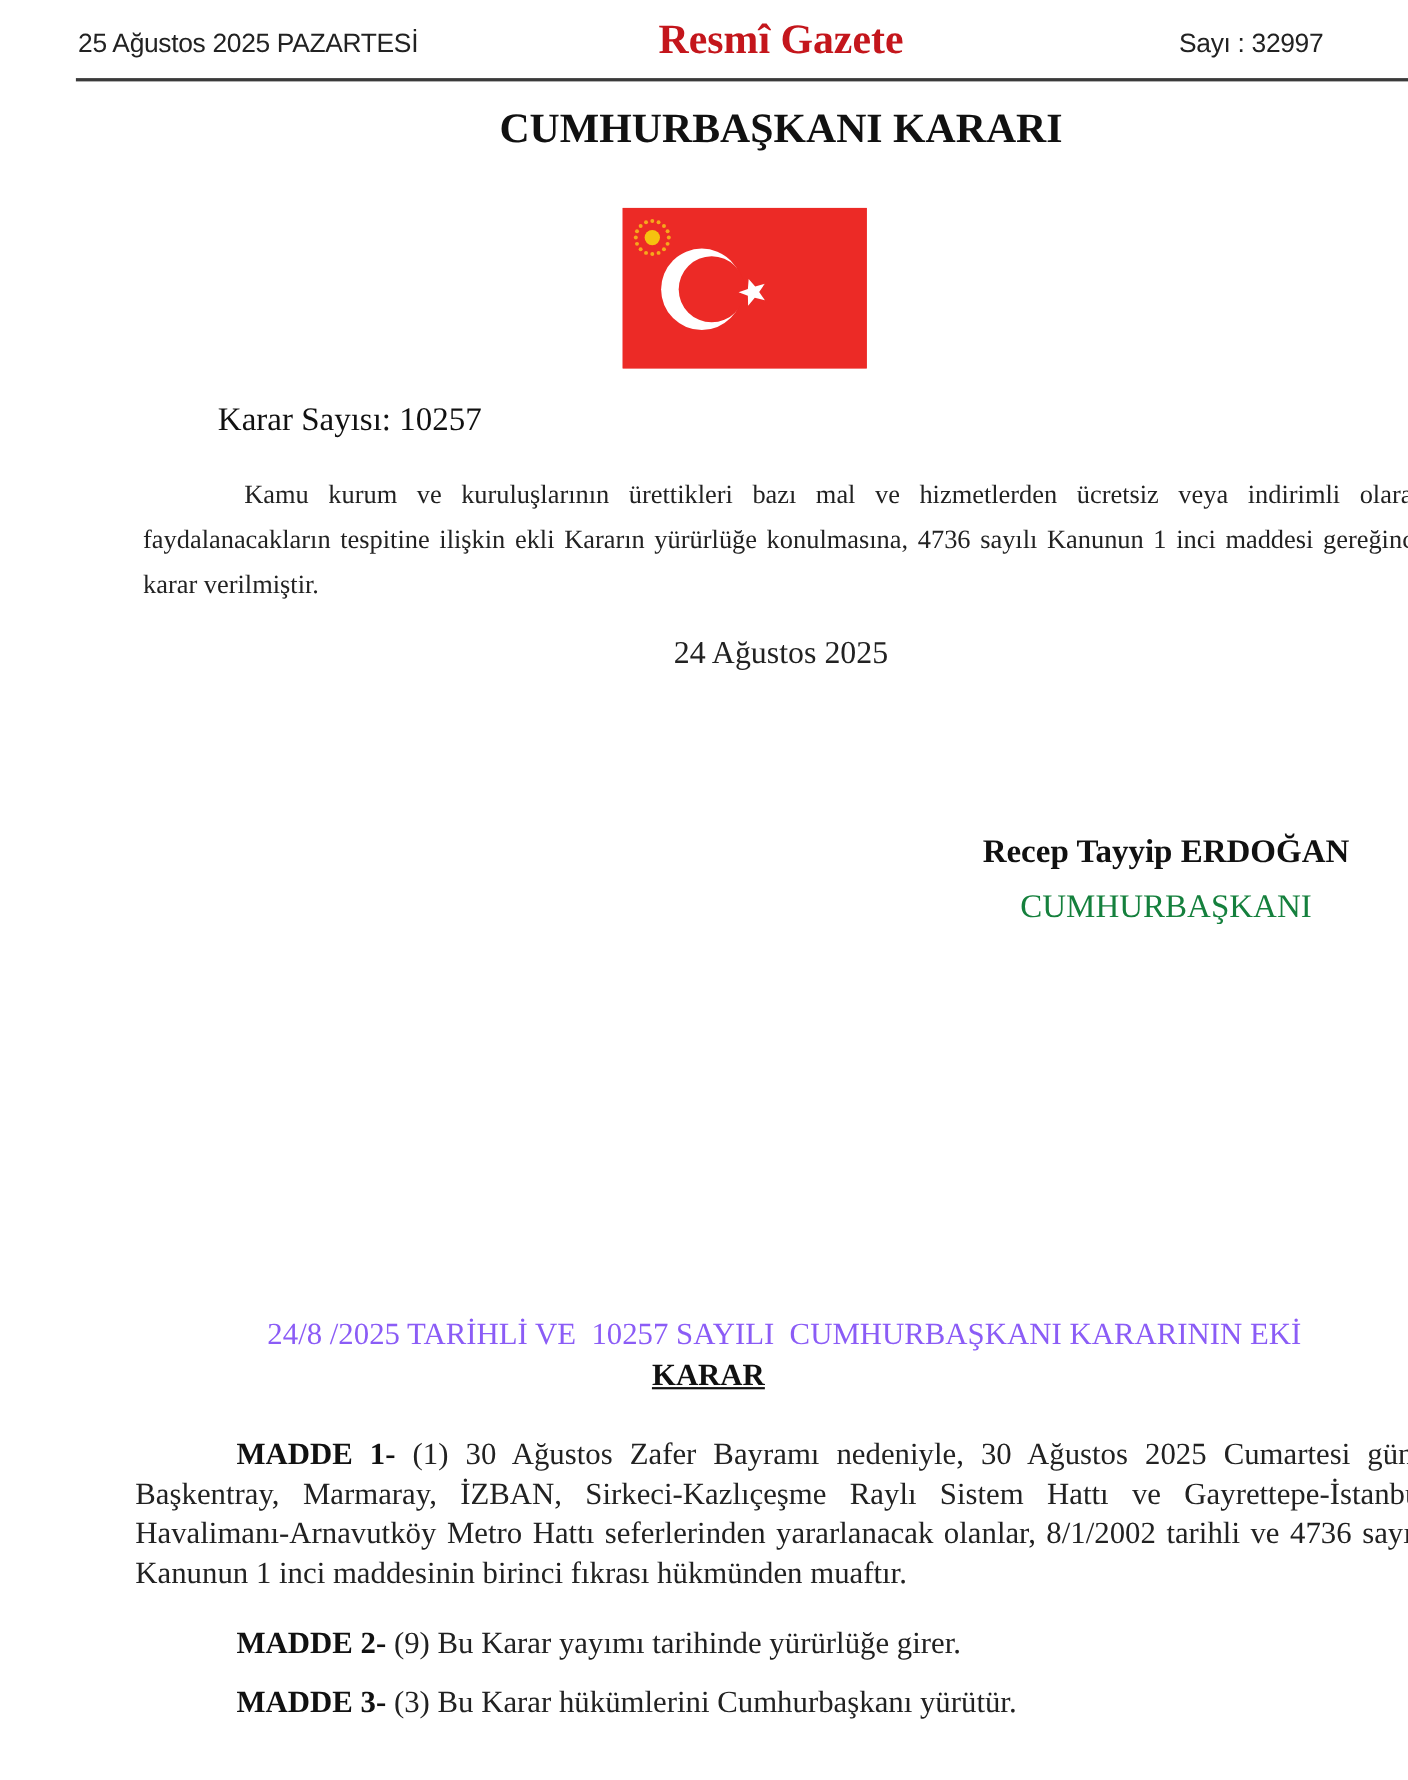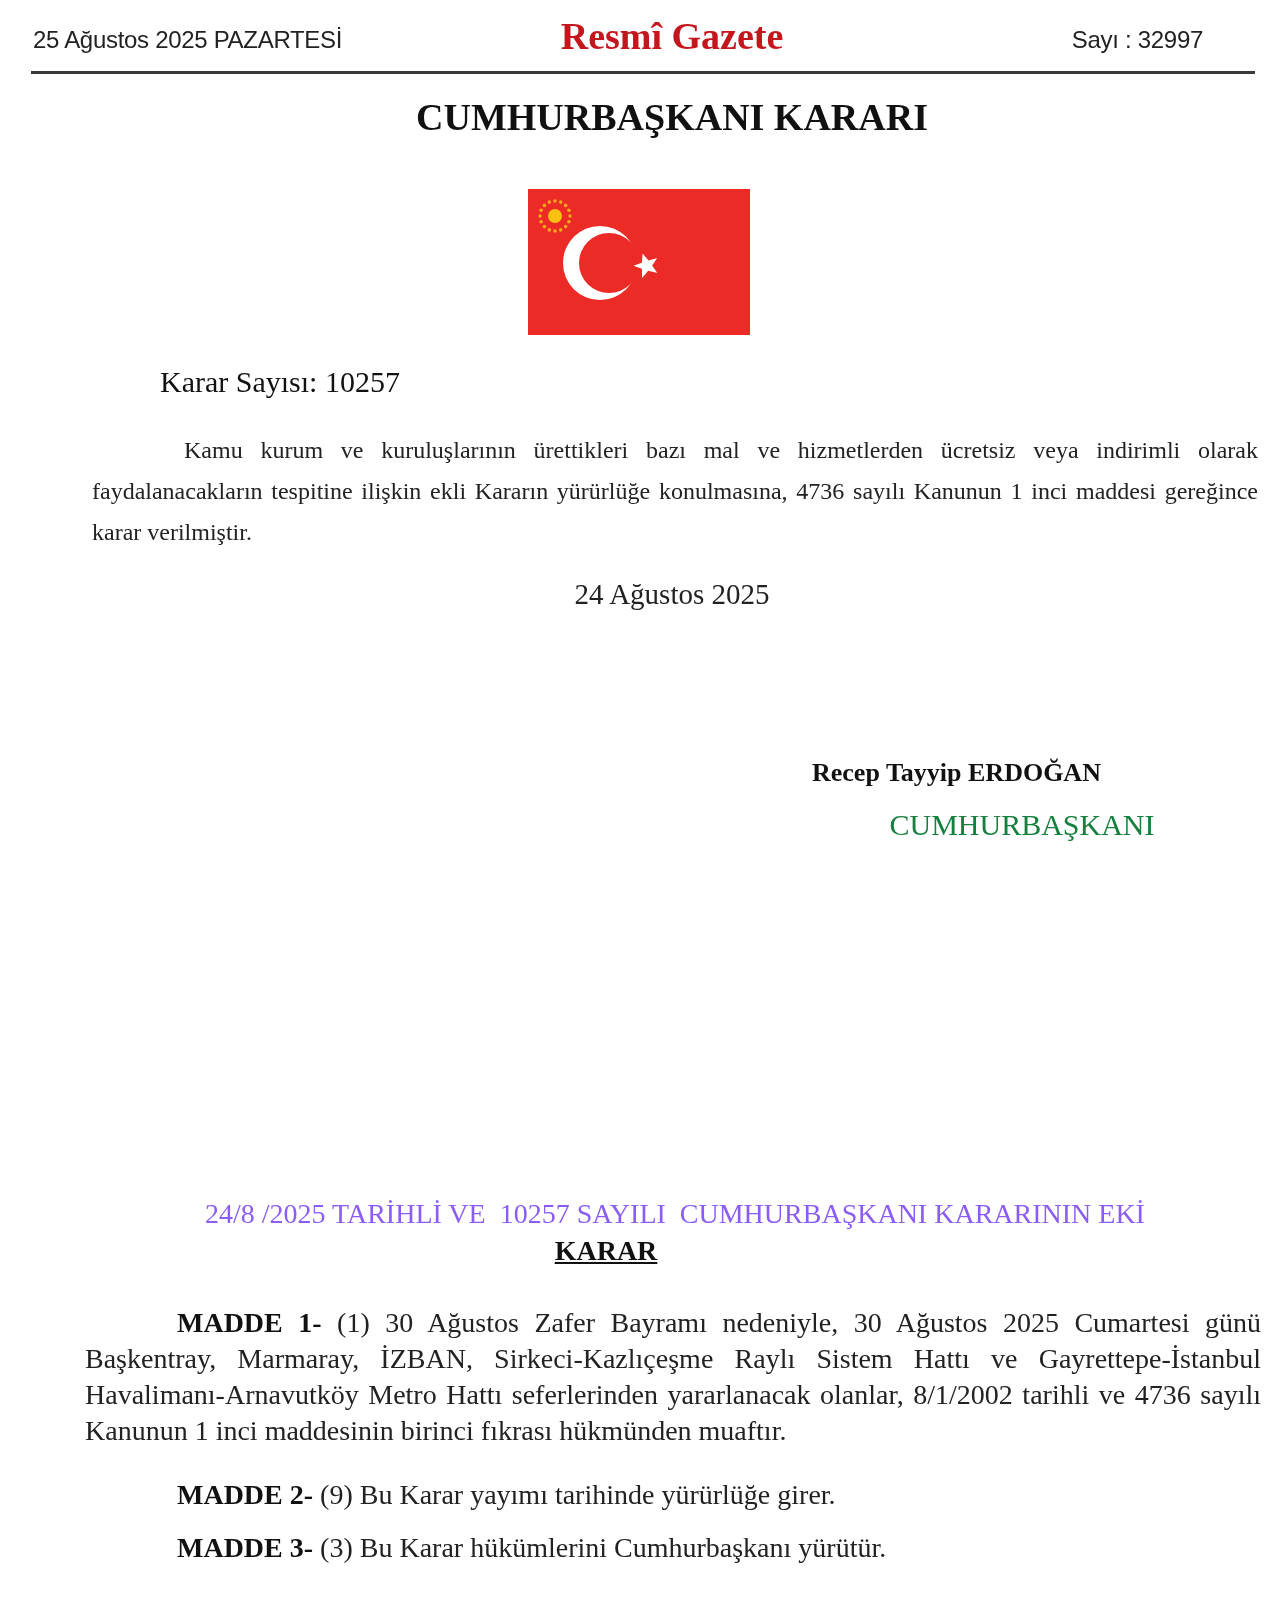--- a/index.html
+++ b/index.html
@@ -1,37 +1,37 @@
 <!DOCTYPE html>
 <html><head>
 <meta charset="utf-8">
 <style>
   html, body { margin:0; padding:0; background:#ffffff; }
   body { width:1280px; height:1618px; position:relative; overflow:hidden; color:#1a1a1a; }
-  .abs { position:absolute; }
+  .abs { position:absolute;margin-left:38px; }
   .sans { font-family:"Liberation Sans", sans-serif; }
   .serif { font-family:"Liberation Serif", serif;padding-left:32px; }
 
   .hdr-date { left:33px; top:26px; font-size:24px; color:#222; letter-spacing:-0.3px; }
   .hdr-title { left:0; width:1280px; top:14px; text-align:center; font-size:38px; font-weight:bold; color:#c4161c; }
   .hdr-sayi { right:77px; top:26px; font-size:24px; color:#222; letter-spacing:-0.3px; }
   .hdr-rule { left:31px; width:1224px; top:71px; height:3px; background:#3a3a3a; }
 
   .main-title { left:0; width:1280px; top:95px; text-align:center; font-size:38px; font-weight:bold; color:#111; }
 
   .flag { left:528px; top:189px; width:222px; height:146px; background:#ec2a26; }
 
   .karar-no { left:128px; top:365px; font-size:30px; font-weight:normal; color:#111; }
 
   .para { left:60px; width:1166px; top:430px; font-size:24px; line-height:41px; text-align:justify; color:#222; }
   .para .indent { display:inline-block; width:92px; }
 
   .date-center { left:0; width:1280px; top:578px; text-align:center; font-size:29px; color:#222; }
 
-  .sig-name { left:780px; width:420px; top:758px; font-size:26px; font-weight:bold; color:#111; }
+  .sig-name { left:780px; width:420px; top:758px; text-align:center; font-size:30px; font-weight:bold; color:#111; }
   .sig-title { left:780px; width:420px; top:808px; text-align:center; font-size:30px; color:#15803d; }
 
   .annex-title { left:60px; width:1166px; top:1198px; text-align:center; font-size:28px; font-weight:normal; color:#8b5cf6; }
   .annex-sub { left:0; width:1148px; top:1235px; text-align:center; font-size:28px; font-weight:bold; color:#111; }
   .annex-sub span { text-decoration:underline; }
 
   .madde { left:53px; width:1176px; font-size:28px; line-height:36px; text-align:justify; color:#222; }
   .madde .indent { display:inline-block; width:92px; }
   .madde b { color:#111; }
   .m1 { top:1305px; }

